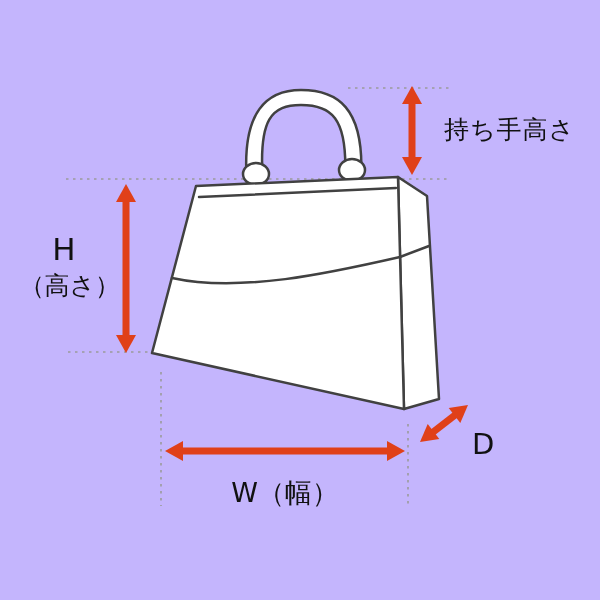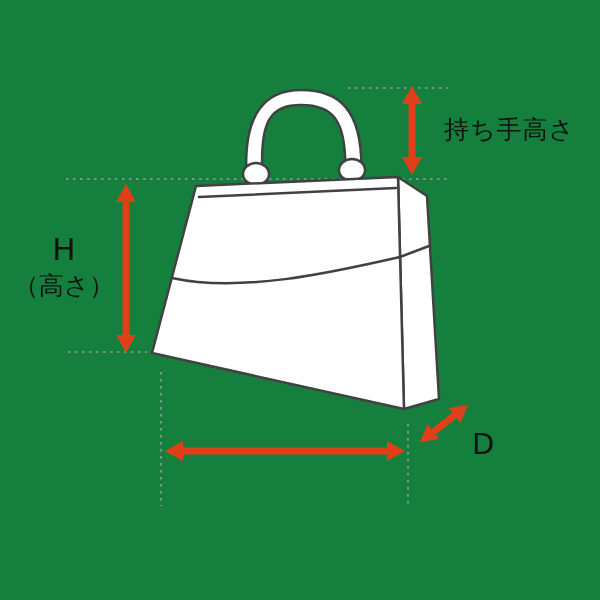--- a/index.html
+++ b/index.html
@@ -2,27 +2,27 @@
 <html><head>
 <meta charset="utf-8">
 <style>
   * { margin:0; padding:0; box-sizing:border-box; }
   html,body { width:600px; height:600px; }
   body {
     background:#ffffff;
     font-family:"DejaVu Sans","Liberation Sans",sans-serif;
     color:#111;
   }
-  .stage { position:relative; width:600px; height:600px; background:#15803d; overflow:hidden; }
+  .stage { position:relative; width:600px; height:600px; background:#c4b5fd; overflow:hidden; }
   .stage svg { position:absolute; left:0; top:0; }
   .label { position:absolute; color:#111; line-height:1.15; white-space:nowrap; }
   .handle-height { left:444px; top:116px; font-size:25px; letter-spacing:1px; }
   .h-block { left:8px; top:232px; width:112px; text-align:center; white-space:normal; }
   .h-letter { font-size:31px; }
-  .h-word { font-size:25px; margin-top:4px; }
+  .h-word { font-size:25px; margin-top:4px;text-align:right; }
   .w-block { left:160px; top:477px; width:250px; text-align:center; font-size:27px; }
   .d-block { left:458px; top:428px; white-space:normal; }
   .d-letter { font-size:29px; margin-left:14px; }
   .d-word { font-size:24px; margin-top:4px; }
 </style>
 </head>
 <body>
 
 <div class="stage">
 
@@ -78,18 +78,19 @@
     </g>
   </svg>
 
   <div class="label handle-height">持ち手高さ</div>
 
   <div class="label h-block">
     <div class="h-letter">H</div>
     <div class="h-word">（高さ）</div>
   </div>
 
+  <div class="label w-block">W（幅）</div>
 
   <div class="label d-block">
     <div class="d-letter">D</div>
   </div>
 
 </div>
 
 </body></html>

